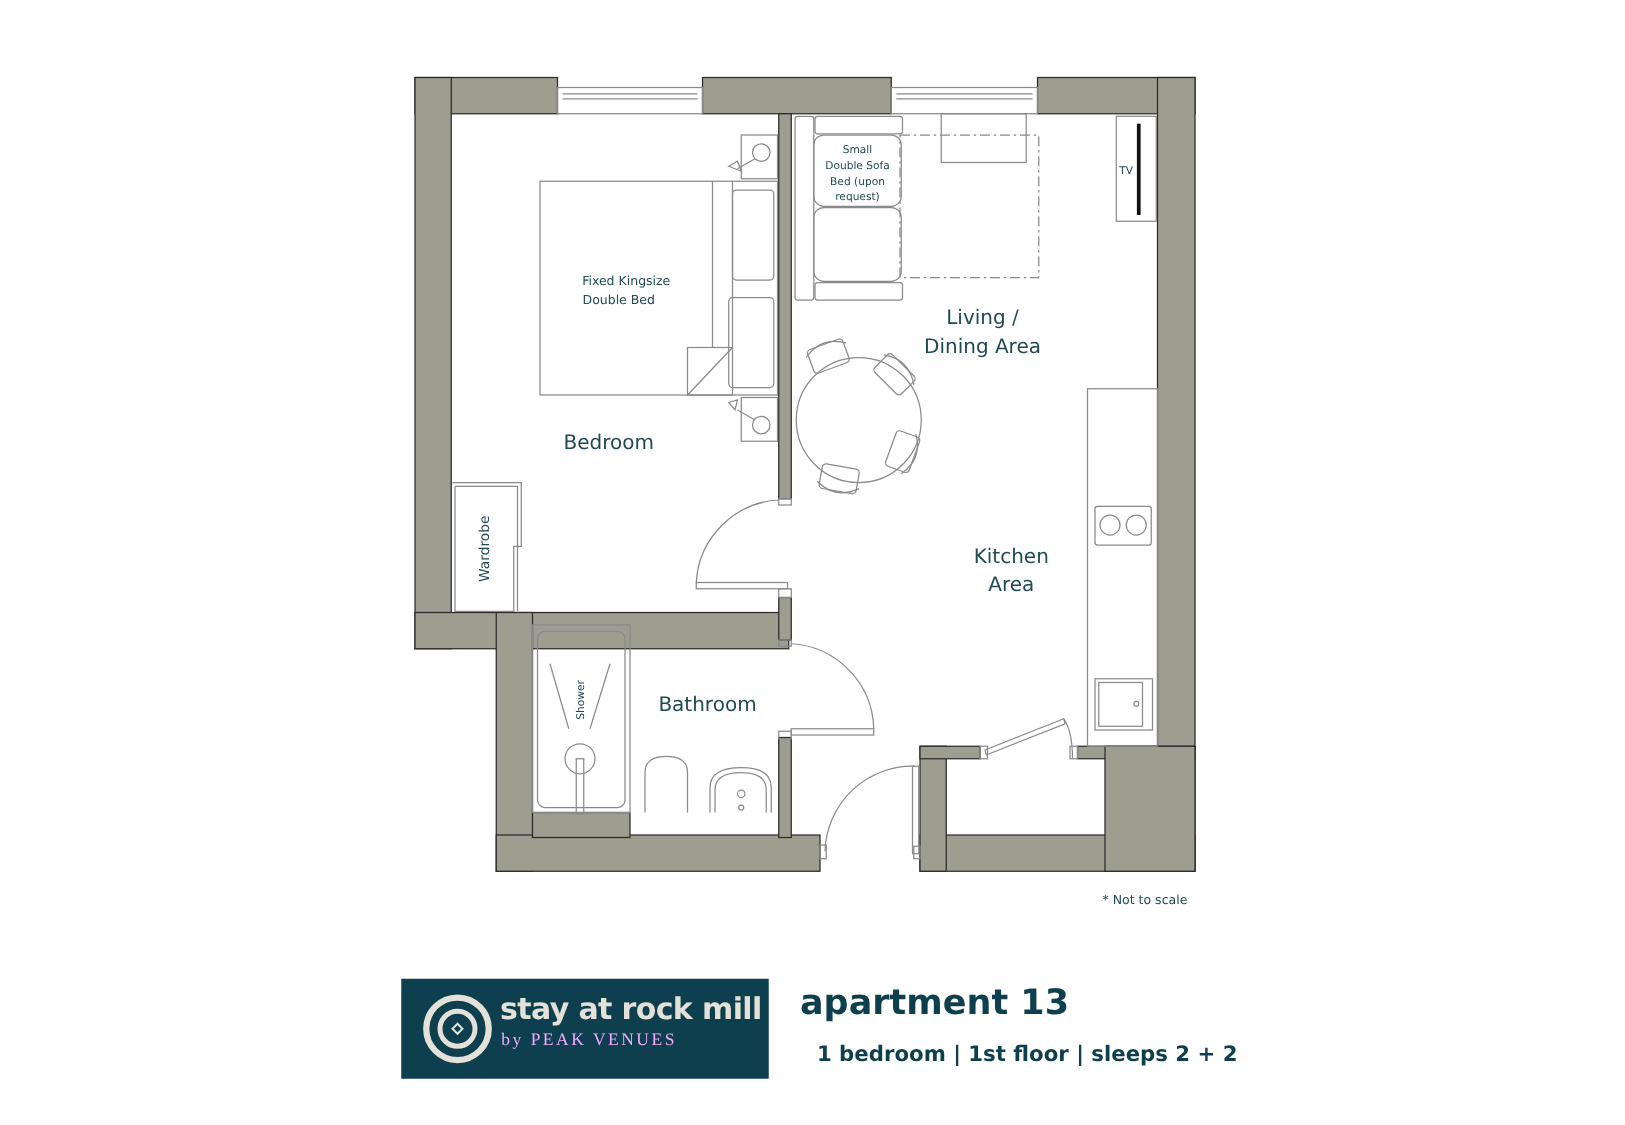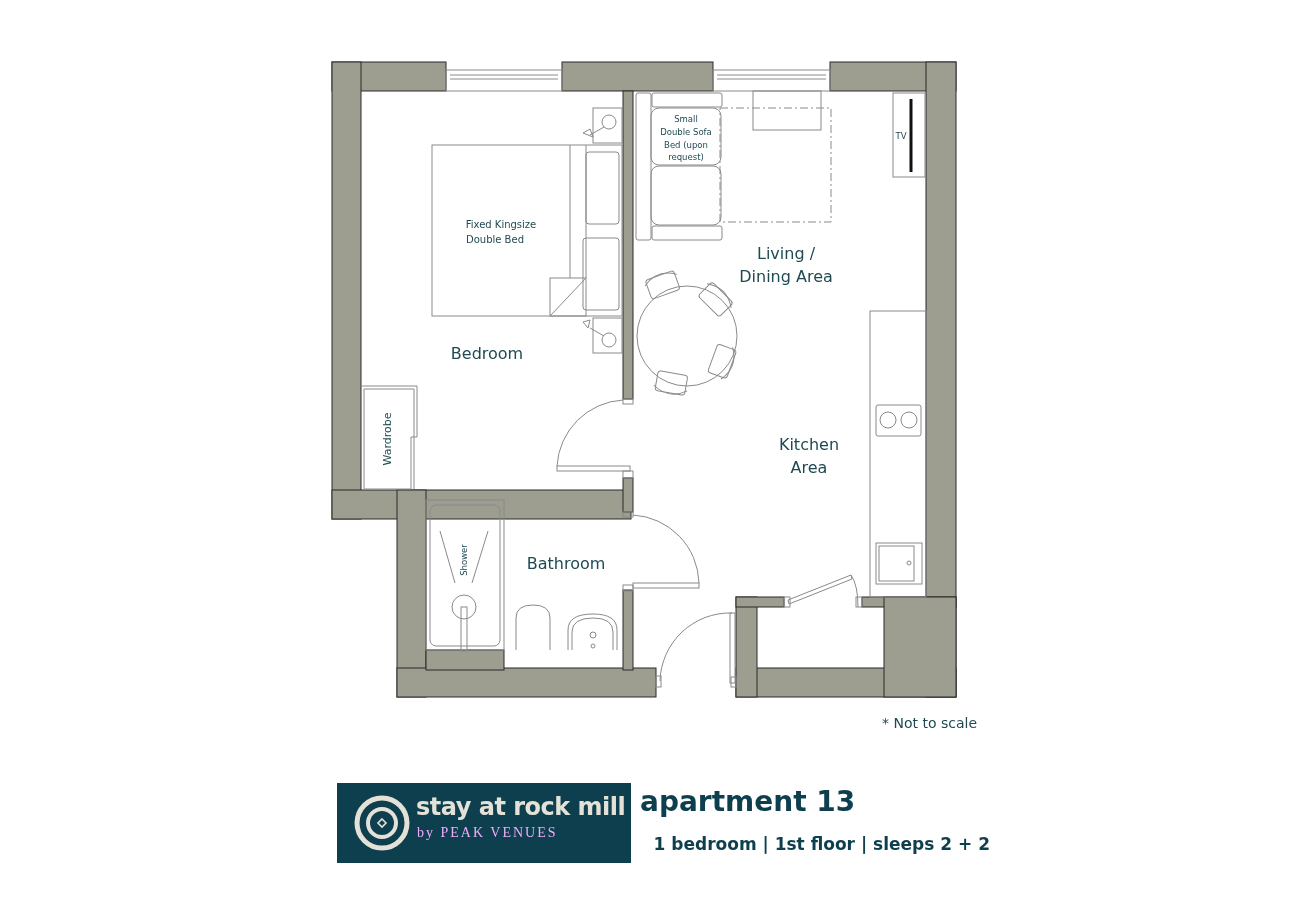--- a/index.html
+++ b/index.html
@@ -2,22 +2,22 @@
 <html><head>
 <meta charset="utf-8">
 <style>
   html, body { margin:0; padding:0; background:#ffffff; }
   body { width:1300px; height:900px; position:relative; overflow:hidden; font-family:"DejaVu Sans", sans-serif; }
   #plan { position:absolute; left:0; top:0; width:1300px; height:900px; }
   .wall { fill:#9d9d90; stroke:#2b2b2b; stroke-width:1; }
   .line { fill:none; stroke:#8a8a8a; stroke-width:1; }
   .dash { fill:none; stroke:#8a8a8a; stroke-width:1; stroke-dasharray:8 3 2 3; }
   .lbl { fill:#1f4a52; font-family:"DejaVu Sans", sans-serif; }
-  .note { position:absolute; left:882px; top:715px; font-size:14px; color:#1f4a52; font-family:"DejaVu Sans", sans-serif; }
-  .logo { position:absolute; left:321px; top:783px; width:294px; height:80px; background:#0e3f4e;margin-left:16px; }
+  .note { position:absolute; left:882px; top:715px; font-size:10px; color:#1f4a52; font-family:"DejaVu Sans", sans-serif; }
+  .logo { position:absolute; left:321px; top:783px; width:294px; height:80px; background:#0e3f4e; }
   .logo-title { position:absolute; left:79px; top:10px; font-size:24px; font-weight:bold; color:#e4e1d8; font-family:"DejaVu Sans", sans-serif; letter-spacing:-0.5px; white-space:nowrap; }
   .logo-sub { position:absolute; left:80px; top:42px; font-size:14px; color:#f0abfc; font-family:Liberation Serif, serif; letter-spacing:2px; white-space:nowrap; }
   .logo-icon { position:absolute; left:16px; top:11px; width:58px; height:58px; }
   .apt-title { position:absolute; left:640px; top:785px; width:350px; text-align:left; font-size:28px; font-weight:bold; color:#0e3f4e; font-family:"DejaVu Sans", sans-serif; }
   .apt-sub { position:absolute; left:640px; top:834px; width:350px; text-align:right; font-size:17px; font-weight:bold; color:#0e3f4e; font-family:"DejaVu Sans", sans-serif; white-space:nowrap; }
 </style>
 </head>
 <body>
 
 <svg id="plan" viewBox="0 0 1300 900" xmlns="http://www.w3.org/2000/svg">

